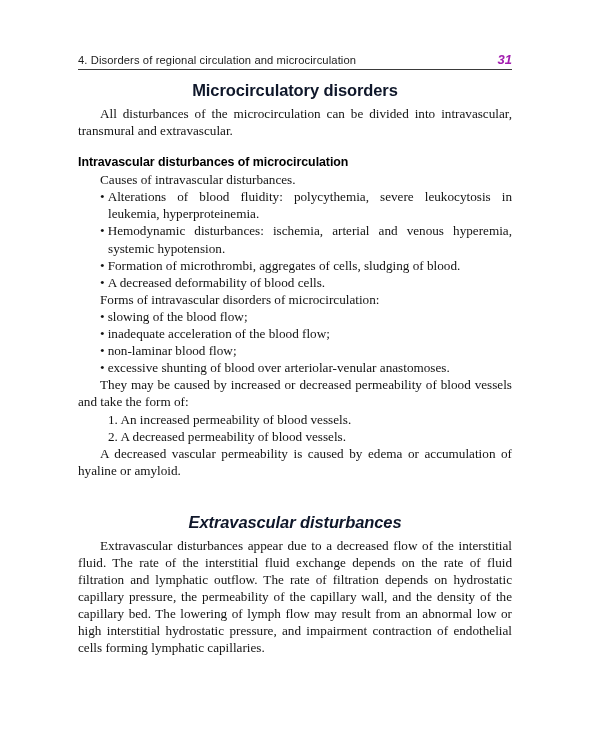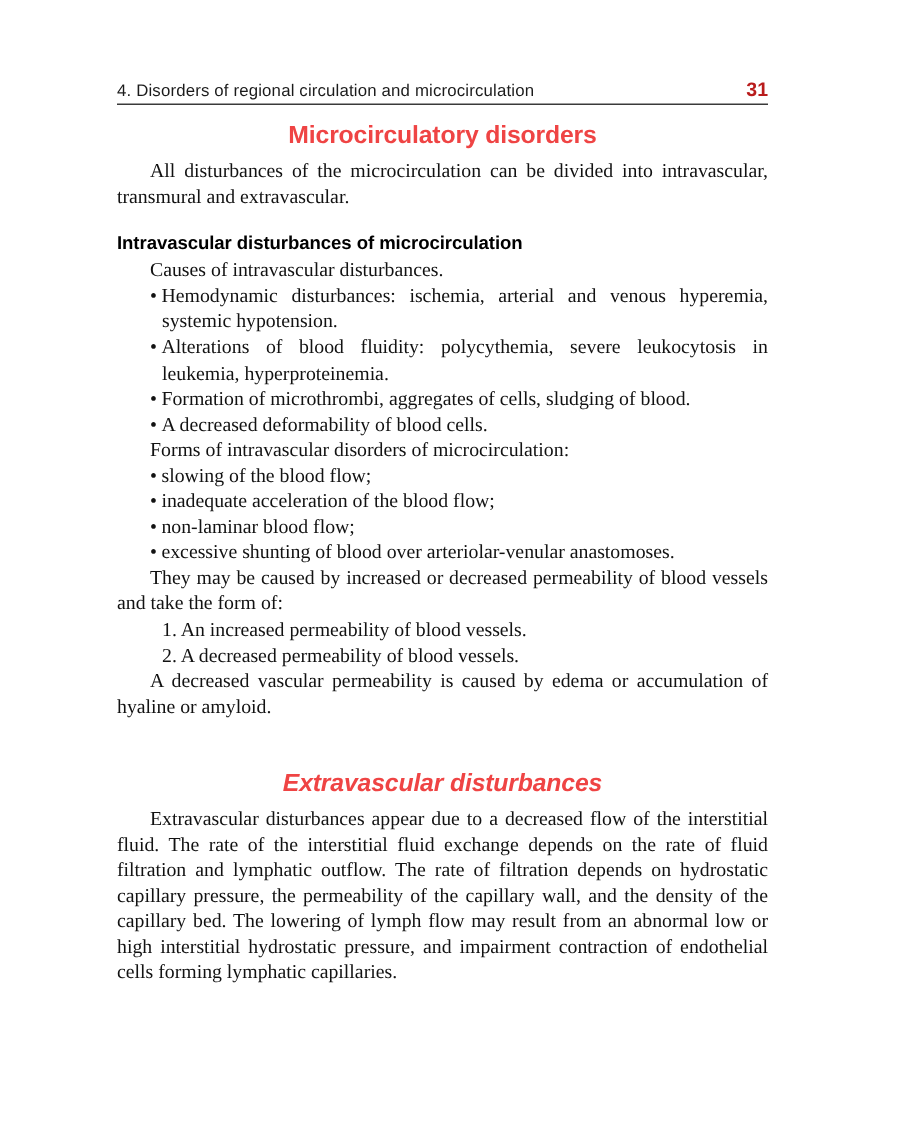--- a/index.html
+++ b/index.html
@@ -34,30 +34,31 @@
   .runhead-title {
     font-family: "Liberation Sans", sans-serif;
     font-size: 11.2px;
     color: #1b1b1b;
     letter-spacing: 0.01em;
   }
   .runhead-folio {
     font-family: "Liberation Sans", sans-serif;
     font-size: 13px;
     font-weight: bold;
-    color: #b91c1c;
+    color: #a21caf;
+    font-style: italic;
   }
 
   
   .doc-title {
     font-family: "Liberation Sans", sans-serif;
     font-size: 16.5px;
     font-weight: bold;
     text-align: center;
-    color: #ef4444;
+    color: #0f172a;
     margin: 0 0 5px 0;
     letter-spacing: -0.1px;
   }
   .doc-title.spaced-above {
     margin-top: 34px;
     font-style: italic;
   }
   .sec-head {
     font-family: "Liberation Sans", sans-serif;
     font-size: 12.4px;
@@ -137,22 +138,22 @@
 
     <h1 class="doc-title">Microcirculatory disorders</h1>
 
     <p class="para indent">All disturbances of the microcirculation can be divided into intravascular, transmural and extravascular.</p>
 
     <h2 class="sec-head gap-before-head">Intravascular disturbances of microcirculation</h2>
 
     <p class="lead-line">Causes of intravascular disturbances.</p>
 
     <ul class="bullets">
+      <li><span class="bul">•</span><span>Alterations of blood fluidity: polycythemia, severe leukocytosis in leukemia, hyperproteinemia.</span></li>
       <li><span class="bul">•</span><span>Hemodynamic disturbances: ischemia, arterial and venous hyperemia, systemic hypotension.</span></li>
-      <li><span class="bul">•</span><span>Alterations of blood fluidity: polycythemia, severe leukocytosis in leukemia, hyperproteinemia.</span></li>
       <li class="no-just-last"><span class="bul">•</span><span>Formation of microthrombi, aggregates of cells, sludging of blood.</span></li>
       <li class="no-just-last"><span class="bul">•</span><span>A decreased deformability of blood cells.</span></li>
     </ul>
 
     <p class="lead-line">Forms of intravascular disorders of microcirculation:</p>
 
     <ul class="bullets">
       <li class="no-just-last"><span class="bul">•</span><span>slowing of the blood flow;</span></li>
       <li class="no-just-last"><span class="bul">•</span><span>inadequate acceleration of the blood flow;</span></li>
       <li class="no-just-last"><span class="bul">•</span><span>non-laminar blood flow;</span></li>

